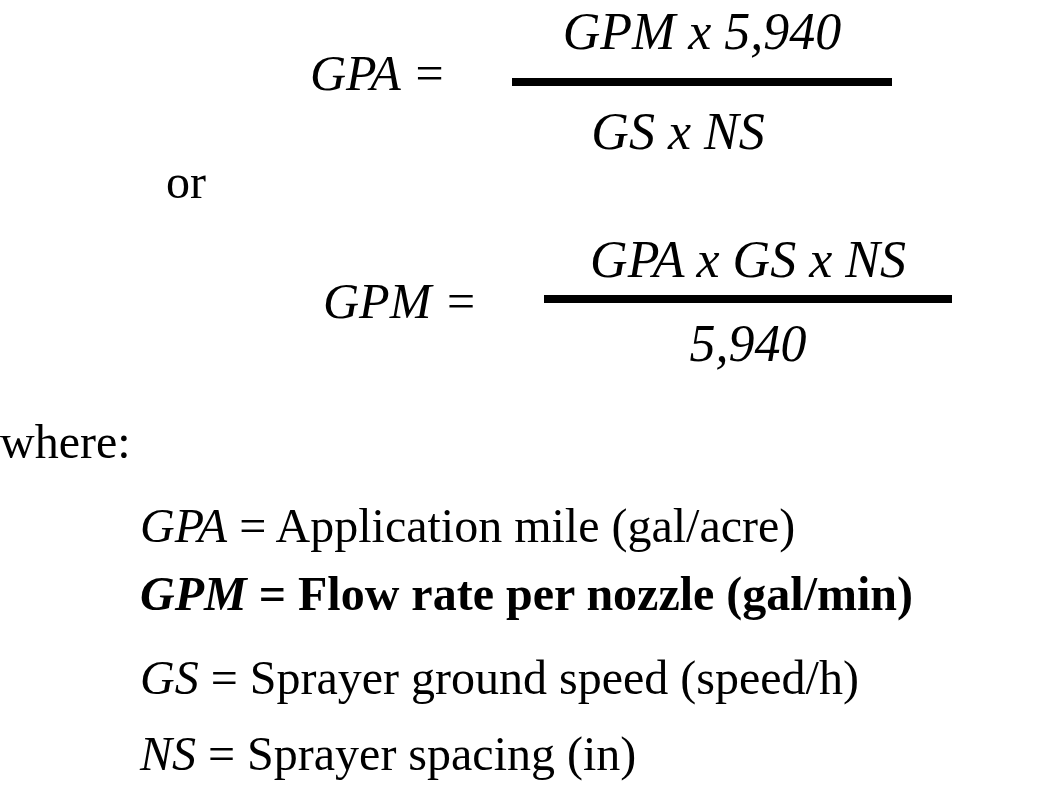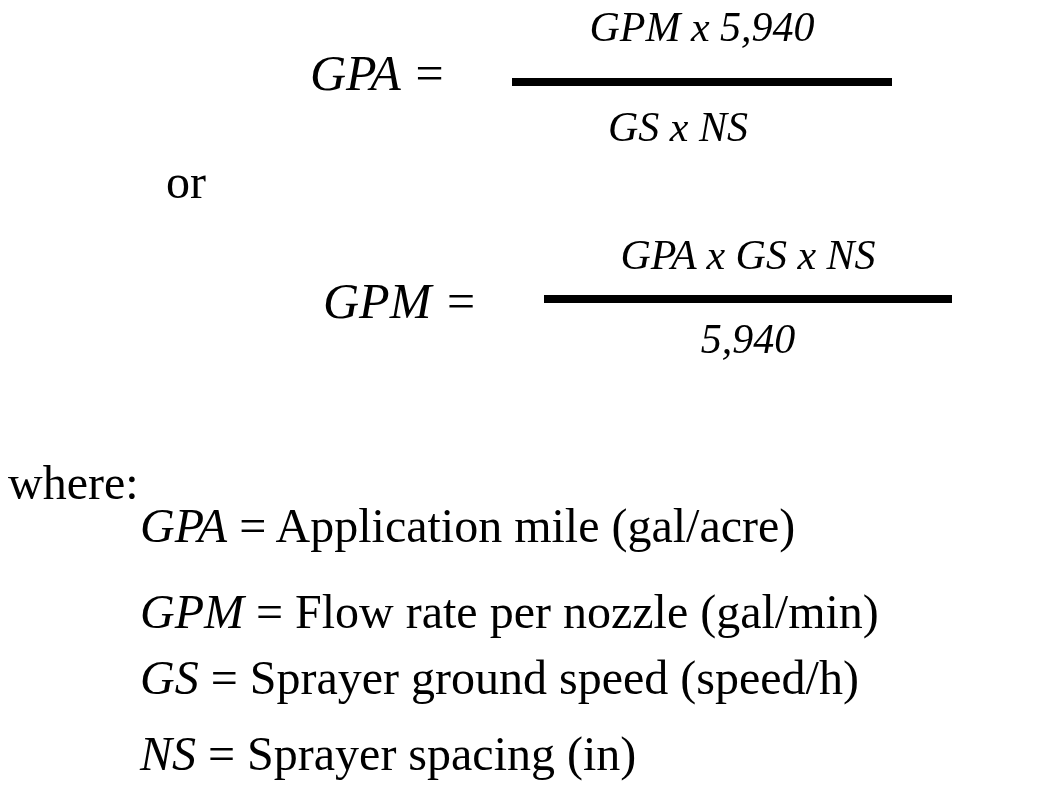--- a/index.html
+++ b/index.html
@@ -16,21 +16,21 @@
       font-family: "Liberation Serif", "DejaVu Serif", serif;
     }
     .abs { position: absolute; white-space: nowrap; }
     .it { font-style: italic; }
 
     .lhs {
       font-size: 50px;
       line-height: 1;
     }
     .frac-num, .frac-den {
-      font-size: 42px;
+      font-size: 52px;
       line-height: 1;
       text-align: center;
     }
     .bar {
       position: absolute;
       height: 8px;
       background: #000000;
     }
     .or-word {
       font-size: 48px;
@@ -58,27 +58,27 @@
 
 <div class="abs or-word" style="left:166px; top:158px;text-align:right;">or</div>
 
 <div>
   <div class="abs lhs it" style="left:323px; top:276px;">GPM =</div>
   <div class="abs frac-num it" style="left:544px; width:408px; top:234px;">GPA x GS x NS</div>
   <div class="bar" style="left:544px; width:408px; top:295px;"></div>
   <div class="abs frac-den it" style="left:544px; width:408px; top:318px;">5,940</div>
 </div>
 
-<div class="abs where-word" style="left:8px; top:418px;margin-top:41px;">where:</div>
+<div class="abs where-word" style="left:0px; top:418px;">where:</div>
 
 <div>
   <div class="abs def-row" style="left:94px; top:502px;">
     <span class="sym">GPA</span><span> = </span><span>Application mile (gal/acre)</span>
   </div>
-  <div class="abs def-row" style="left:94px; top:588px;">
+  <div class="abs def-row" style="left:94px; top:570px;font-weight:bold;">
     <span class="sym">GPM</span><span> = </span><span>Flow rate per nozzle (gal/min)</span>
   </div>
   <div class="abs def-row" style="left:94px; top:654px;">
     <span class="sym">GS</span><span> = </span><span>Sprayer ground speed (speed/h)</span>
   </div>
   <div class="abs def-row" style="left:94px; top:730px;">
     <span class="sym">NS</span><span> = </span><span>Sprayer spacing (in)</span>
   </div>
 </div>
 

